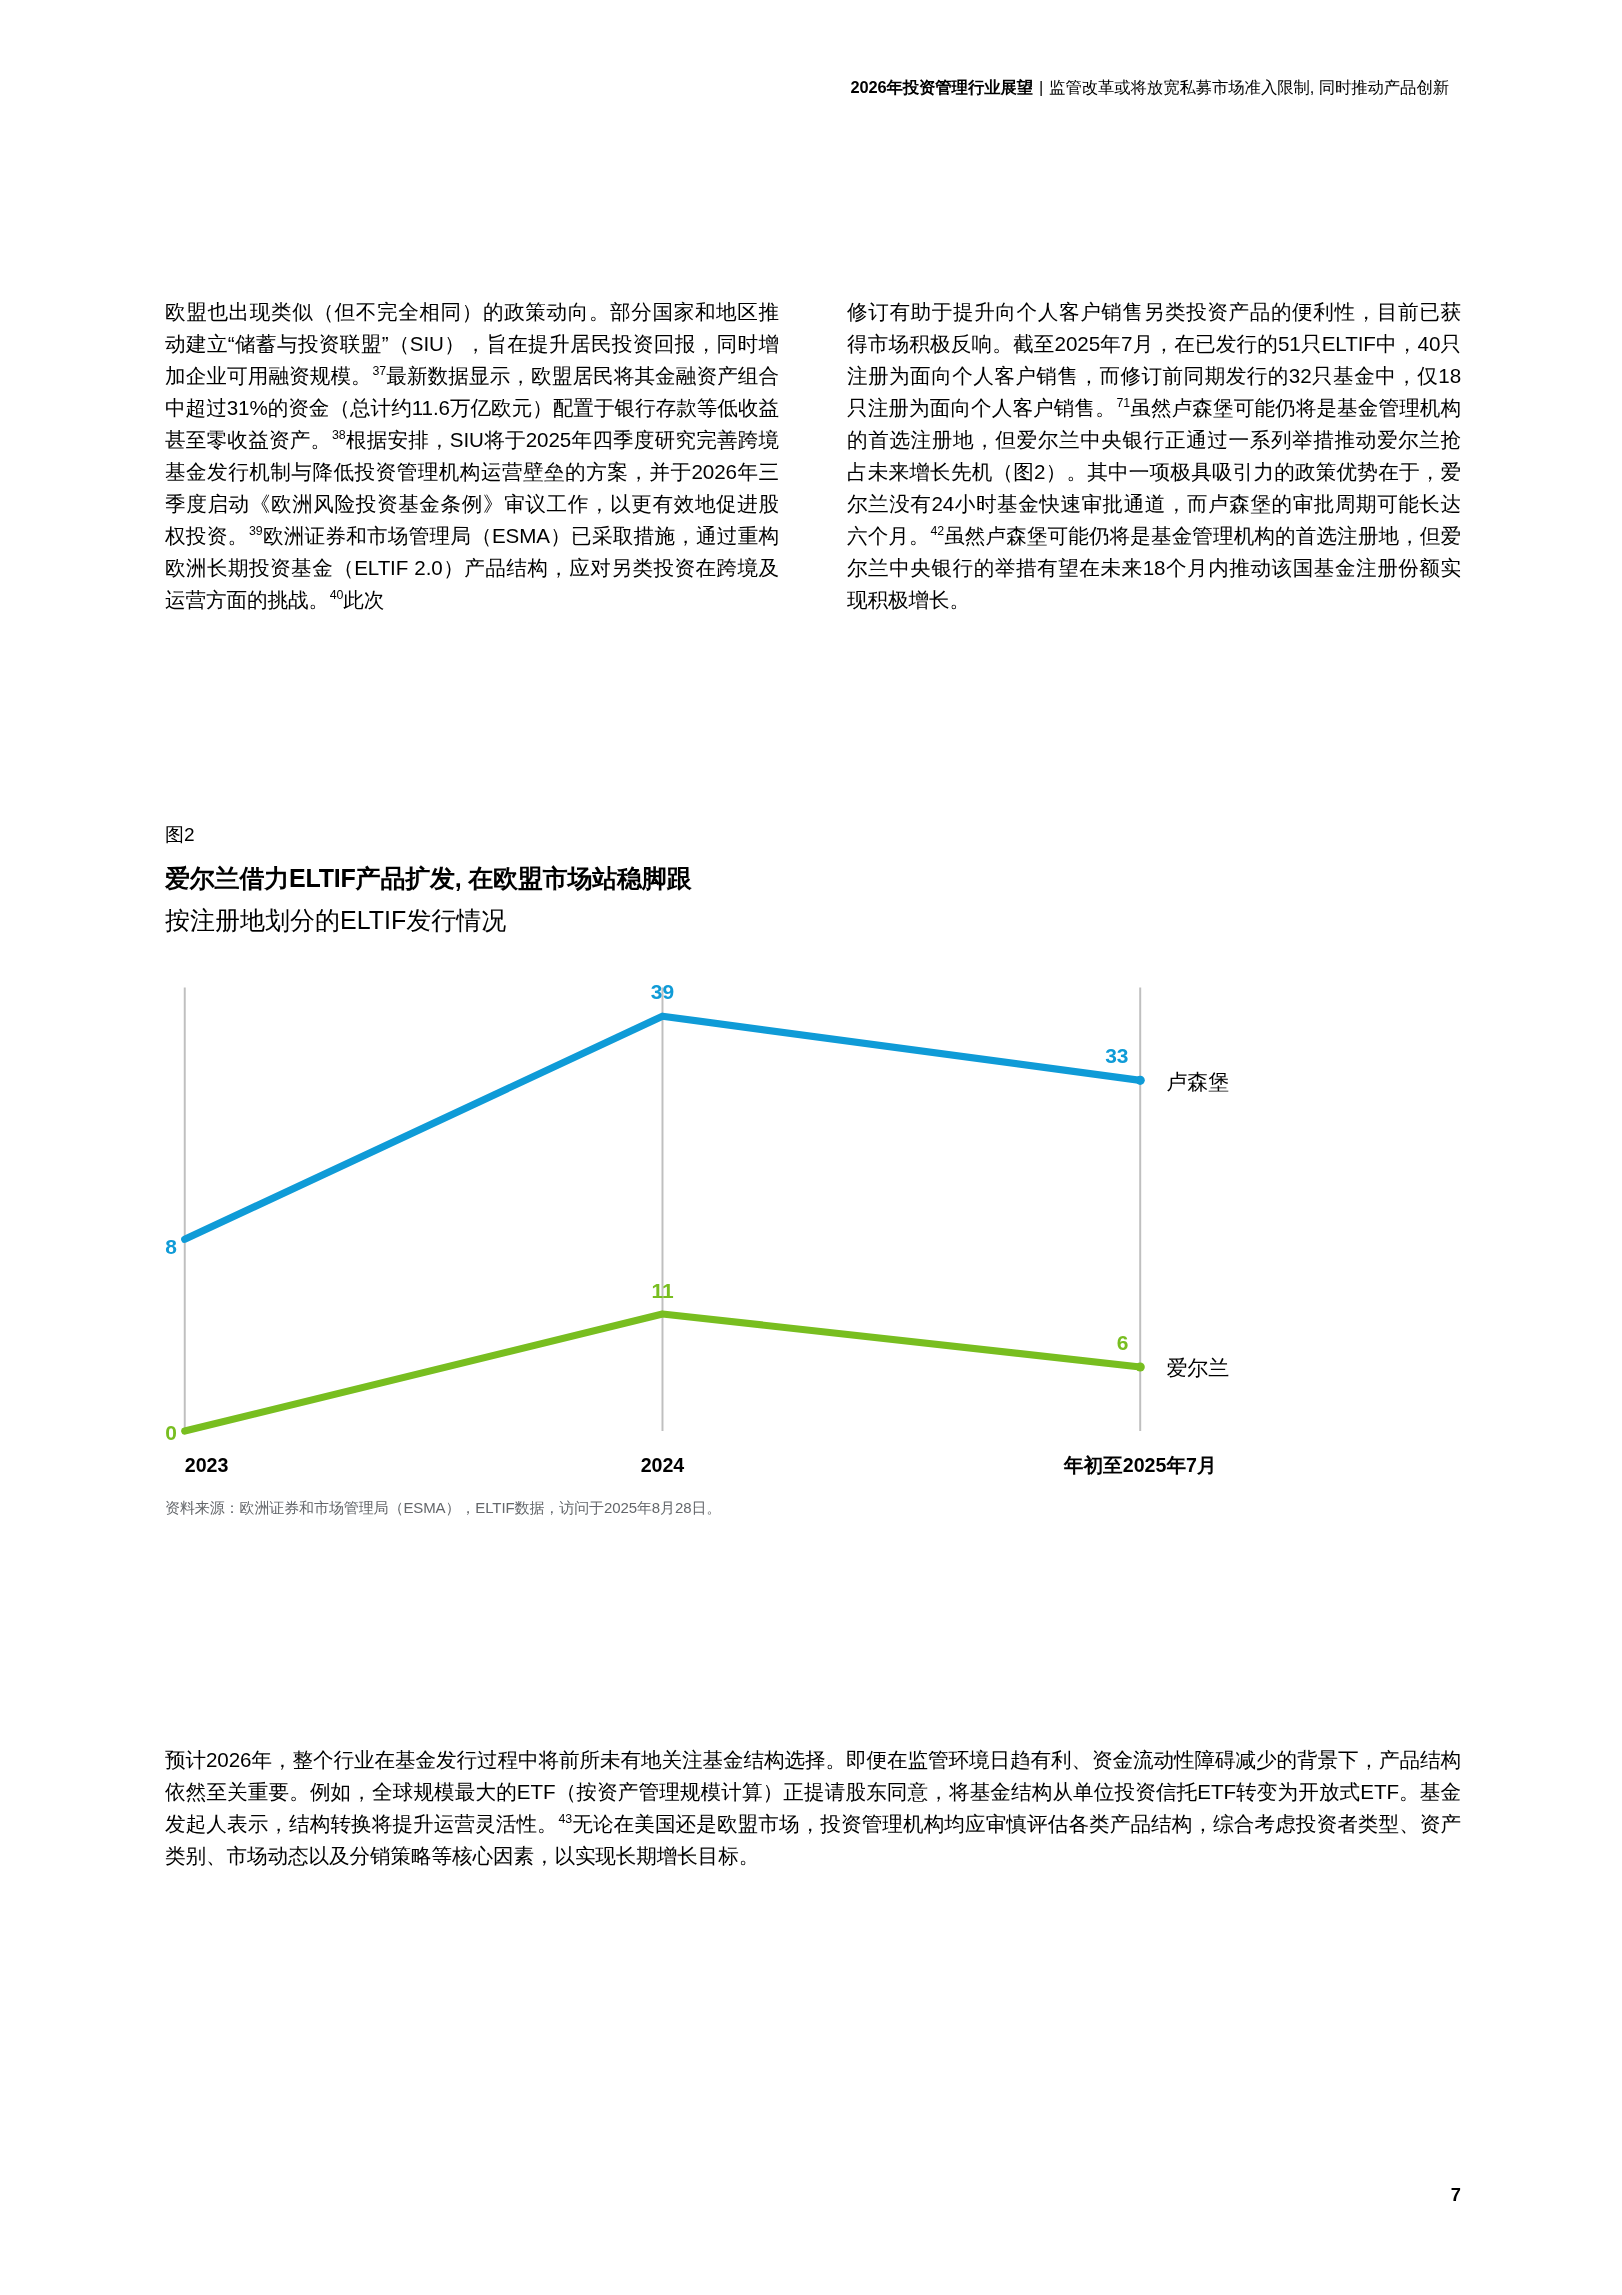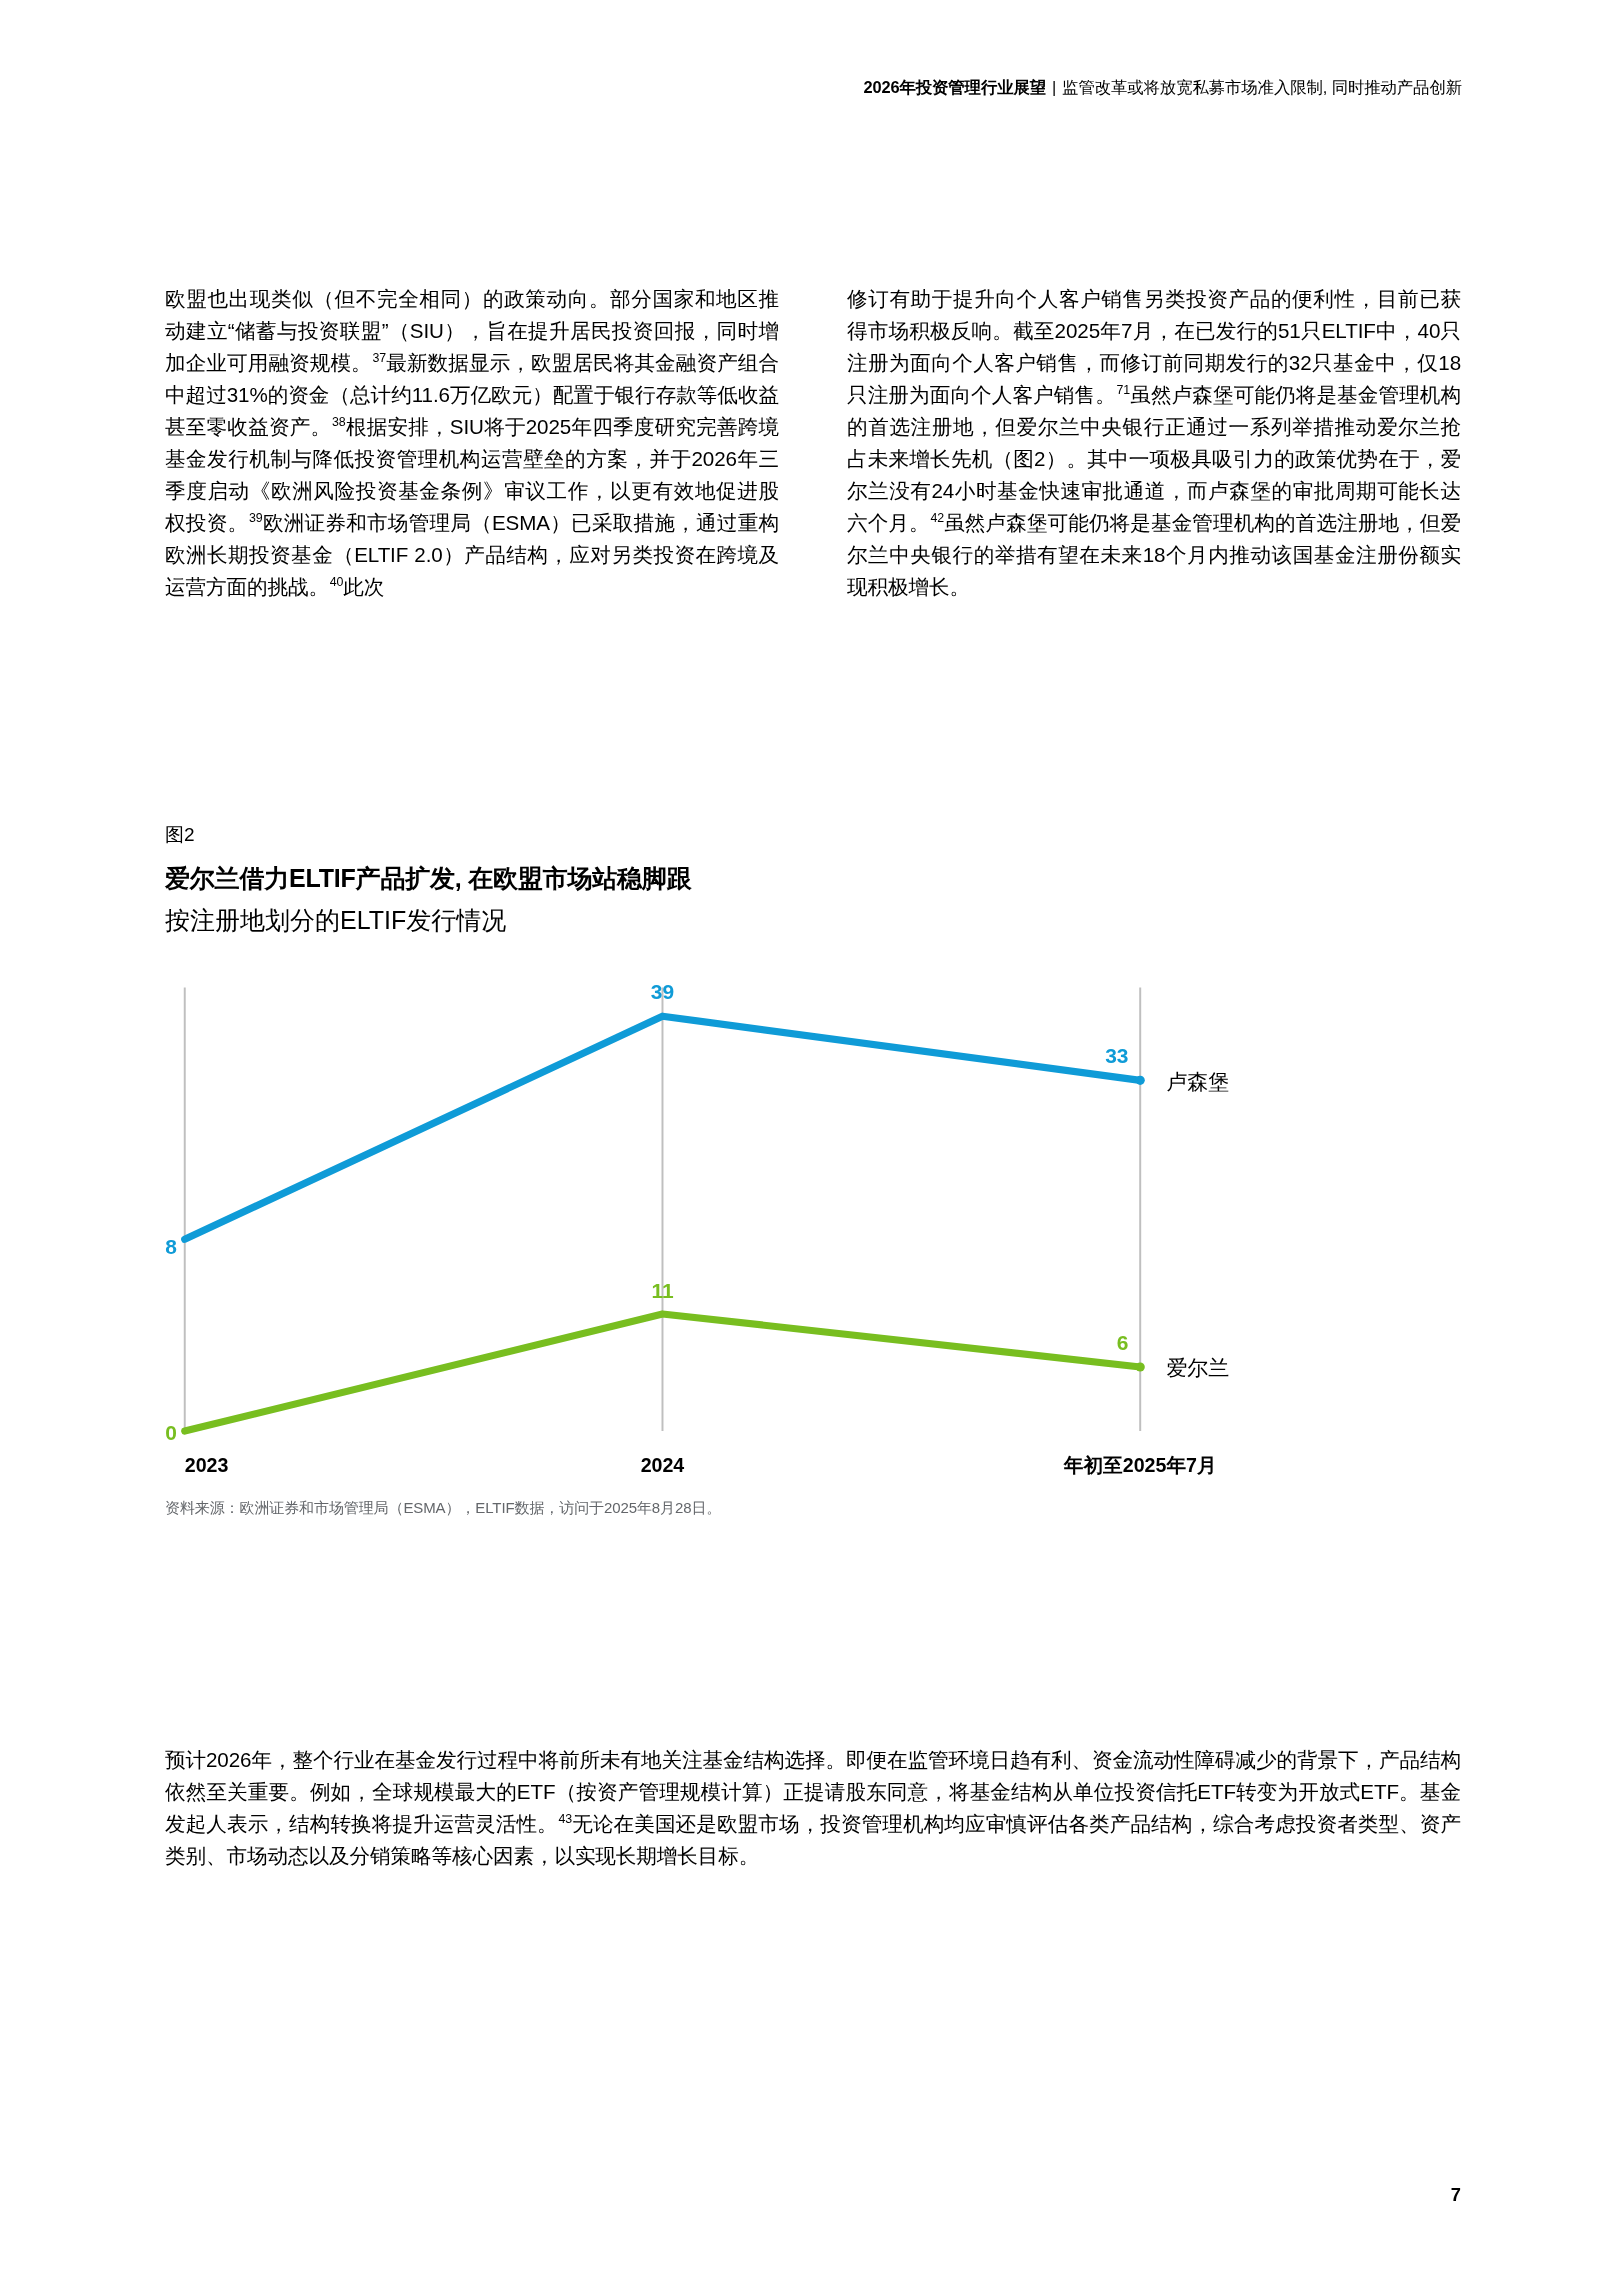--- a/index.html
+++ b/index.html
@@ -13,21 +13,21 @@
     font-family: "Liberation Sans", sans-serif;
     color: #000000;
     position: relative;
     overflow: hidden;
   }
 
   
   #page-header {
     position: absolute;
     top: 77px;
-    right: 161px;
+    right: 174px;
     display: flex;
     align-items: baseline;
     justify-content: flex-start;
     white-space: nowrap;
   }
   #page-header .hdr-title {
     font-size: 16.4px;
     font-weight: bold;
     letter-spacing: -0.1px;
   }
@@ -39,21 +39,21 @@
   }
   #page-header .hdr-sub {
     font-size: 16.4px;
     font-weight: normal;
     letter-spacing: -0.1px;
   }
 
   
   #top-columns {
     position: absolute;
-    top: 283px;
+    top: 296px;
     left: 165px;
     width: 1296px;
     display: flex;
     gap: 68px;
   }
   #top-columns .col {
     width: 622px;
   }
   .body-par {
     font-size: 20.6px;

